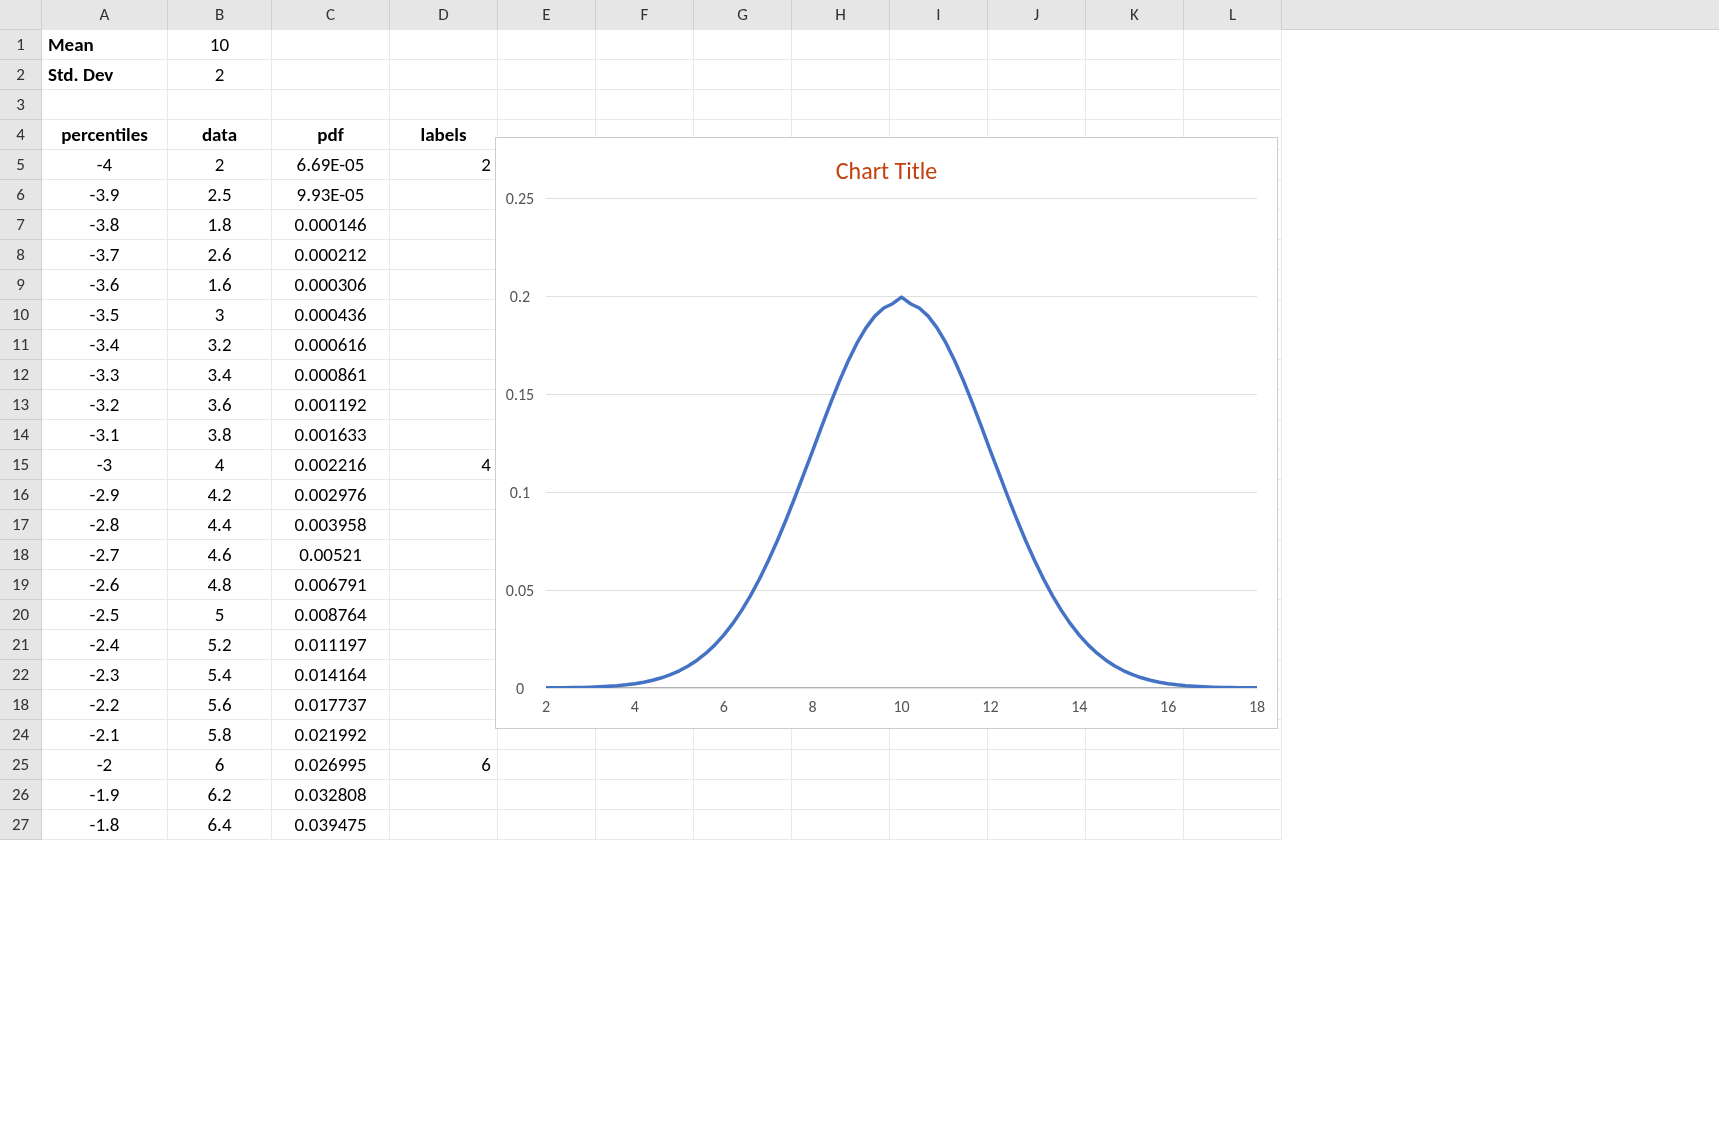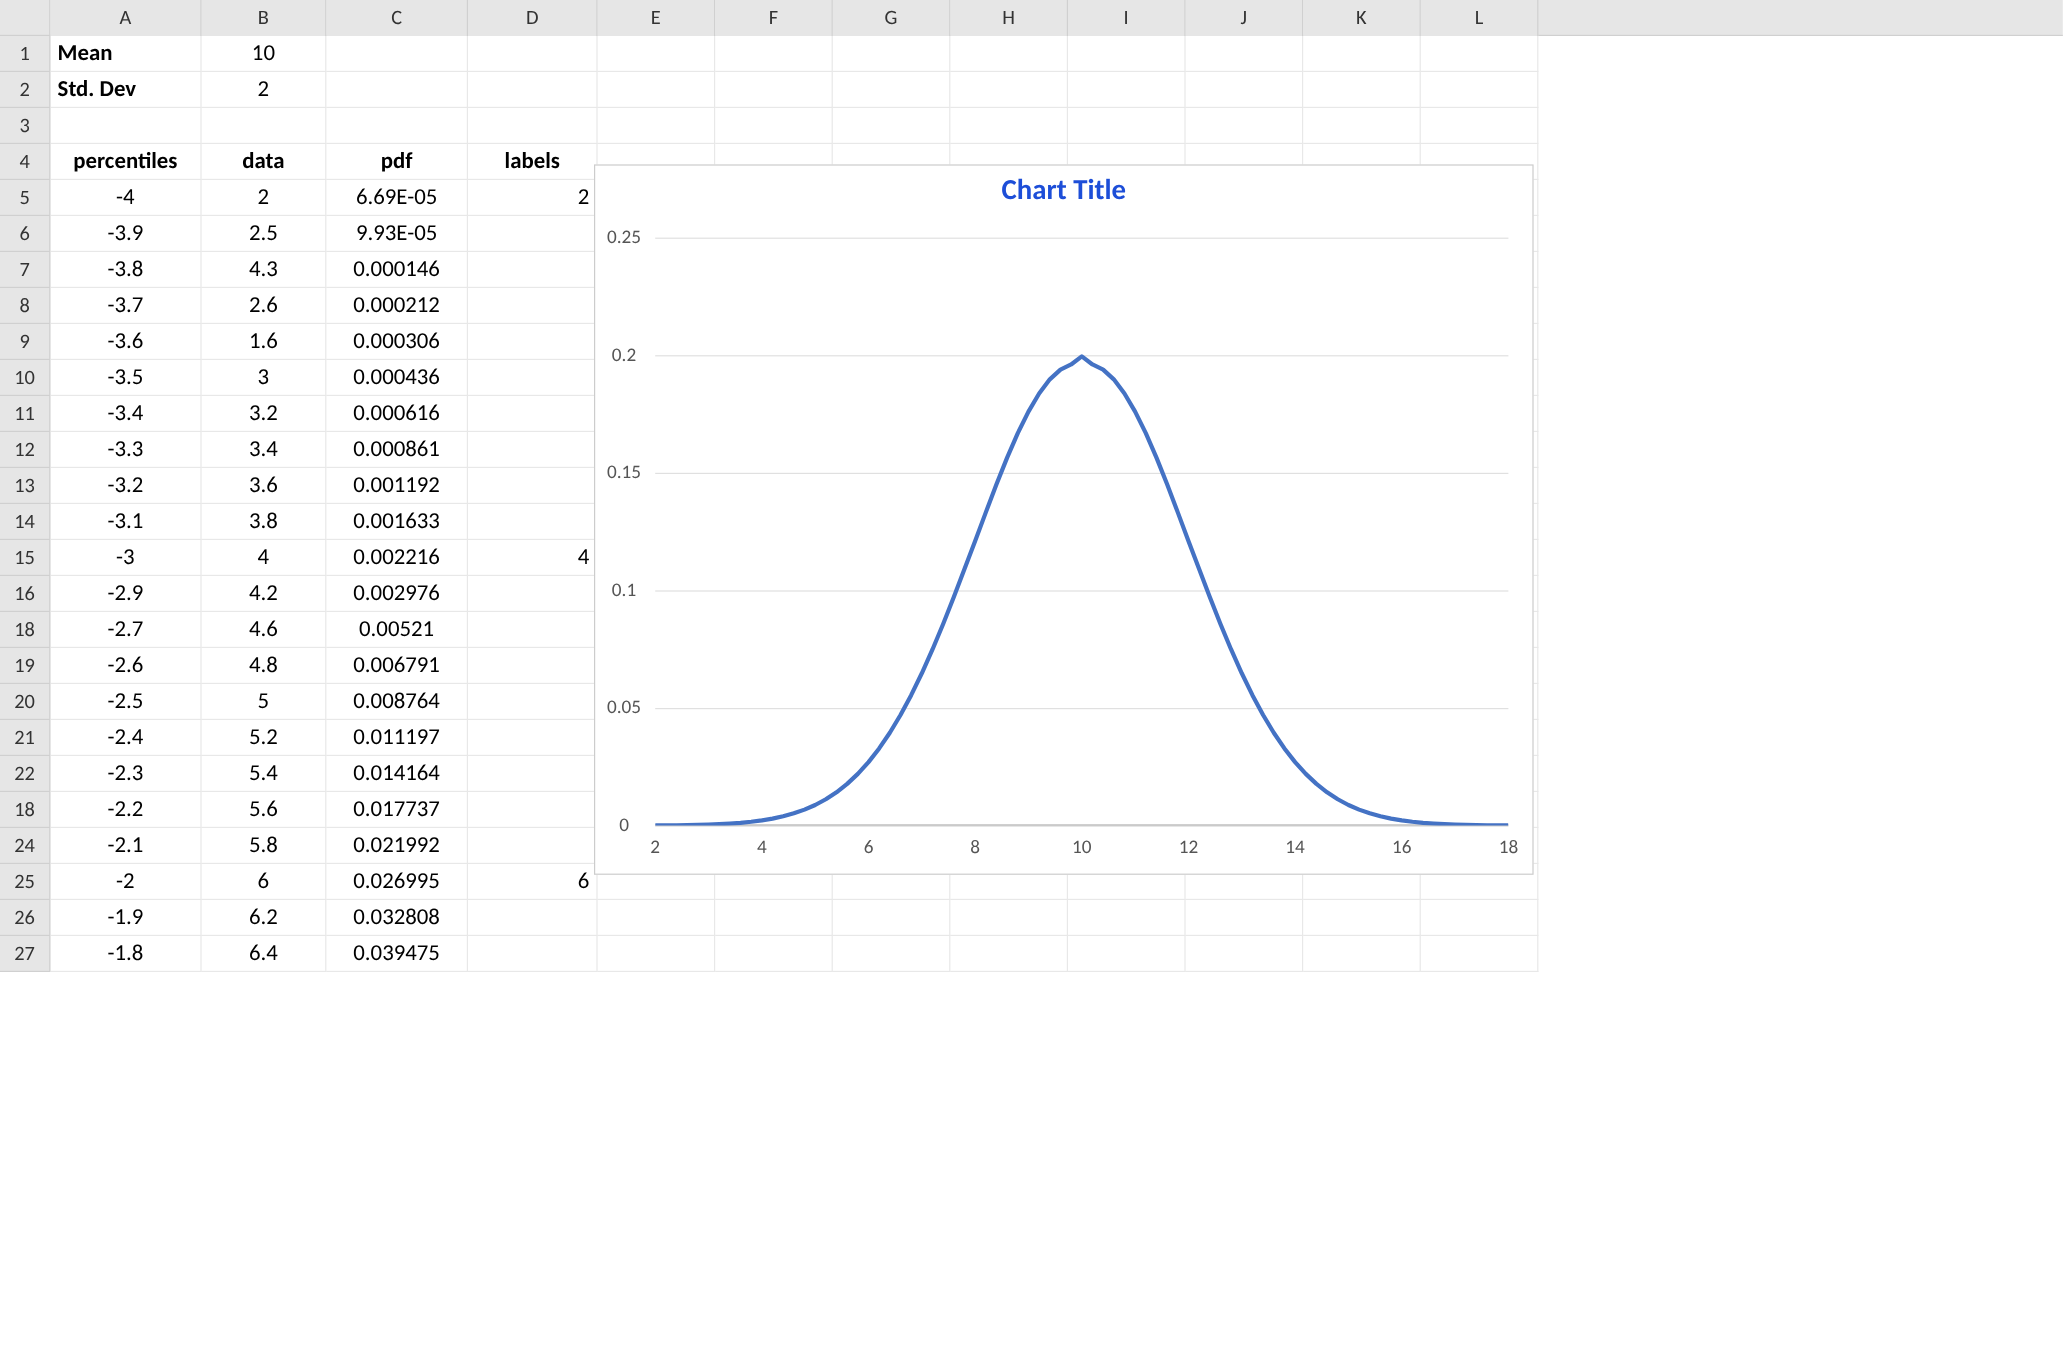--- a/index.html
+++ b/index.html
@@ -91,23 +91,23 @@
       top: 137px;
       width: 783px;
       height: 592px;
       background: #fff;
       border: 1px solid #ccc;
       z-index: 10;
     }
     .chart-title {
       text-align: center;
       font-size: 24px;
-      color: #1d4ed8;
-      margin-top: 6px;
-      font-weight: bold;
+      color: #c2410c;
+      margin-top: 18px;
+      font-weight: normal;
     }
     .chart-plot {
       position: absolute;
       left: 50px;
       top: 60px;
       right: 20px;
       bottom: 40px;
     }
     .y-tick {
       position: absolute;
@@ -257,21 +257,21 @@
         <div class="cell col-G"></div>
         <div class="cell col-H"></div>
         <div class="cell col-I"></div>
         <div class="cell col-J"></div>
         <div class="cell col-K"></div>
         <div class="cell col-L"></div>
       </div>
       <div class="row">
         <div class="row-header">7</div>
         <div class="cell col-A center">-3.8</div>
-        <div class="cell col-B center">4.3</div>
+        <div class="cell col-B center">1.8</div>
         <div class="cell col-C center">0.000146</div>
         <div class="cell col-D right"></div>
         <div class="cell col-E"></div>
         <div class="cell col-F"></div>
         <div class="cell col-G"></div>
         <div class="cell col-H"></div>
         <div class="cell col-I"></div>
         <div class="cell col-J"></div>
         <div class="cell col-K"></div>
         <div class="cell col-L"></div>
@@ -394,20 +394,35 @@
         <div class="cell col-I"></div>
         <div class="cell col-J"></div>
         <div class="cell col-K"></div>
         <div class="cell col-L"></div>
       </div>
       <div class="row">
         <div class="row-header">16</div>
         <div class="cell col-A center">-2.9</div>
         <div class="cell col-B center">4.2</div>
         <div class="cell col-C center">0.002976</div>
+        <div class="cell col-D right"></div>
+        <div class="cell col-E"></div>
+        <div class="cell col-F"></div>
+        <div class="cell col-G"></div>
+        <div class="cell col-H"></div>
+        <div class="cell col-I"></div>
+        <div class="cell col-J"></div>
+        <div class="cell col-K"></div>
+        <div class="cell col-L"></div>
+      </div>
+      <div class="row">
+        <div class="row-header">17</div>
+        <div class="cell col-A center">-2.8</div>
+        <div class="cell col-B center">4.4</div>
+        <div class="cell col-C center">0.003958</div>
         <div class="cell col-D right"></div>
         <div class="cell col-E"></div>
         <div class="cell col-F"></div>
         <div class="cell col-G"></div>
         <div class="cell col-H"></div>
         <div class="cell col-I"></div>
         <div class="cell col-J"></div>
         <div class="cell col-K"></div>
         <div class="cell col-L"></div>
       </div>

